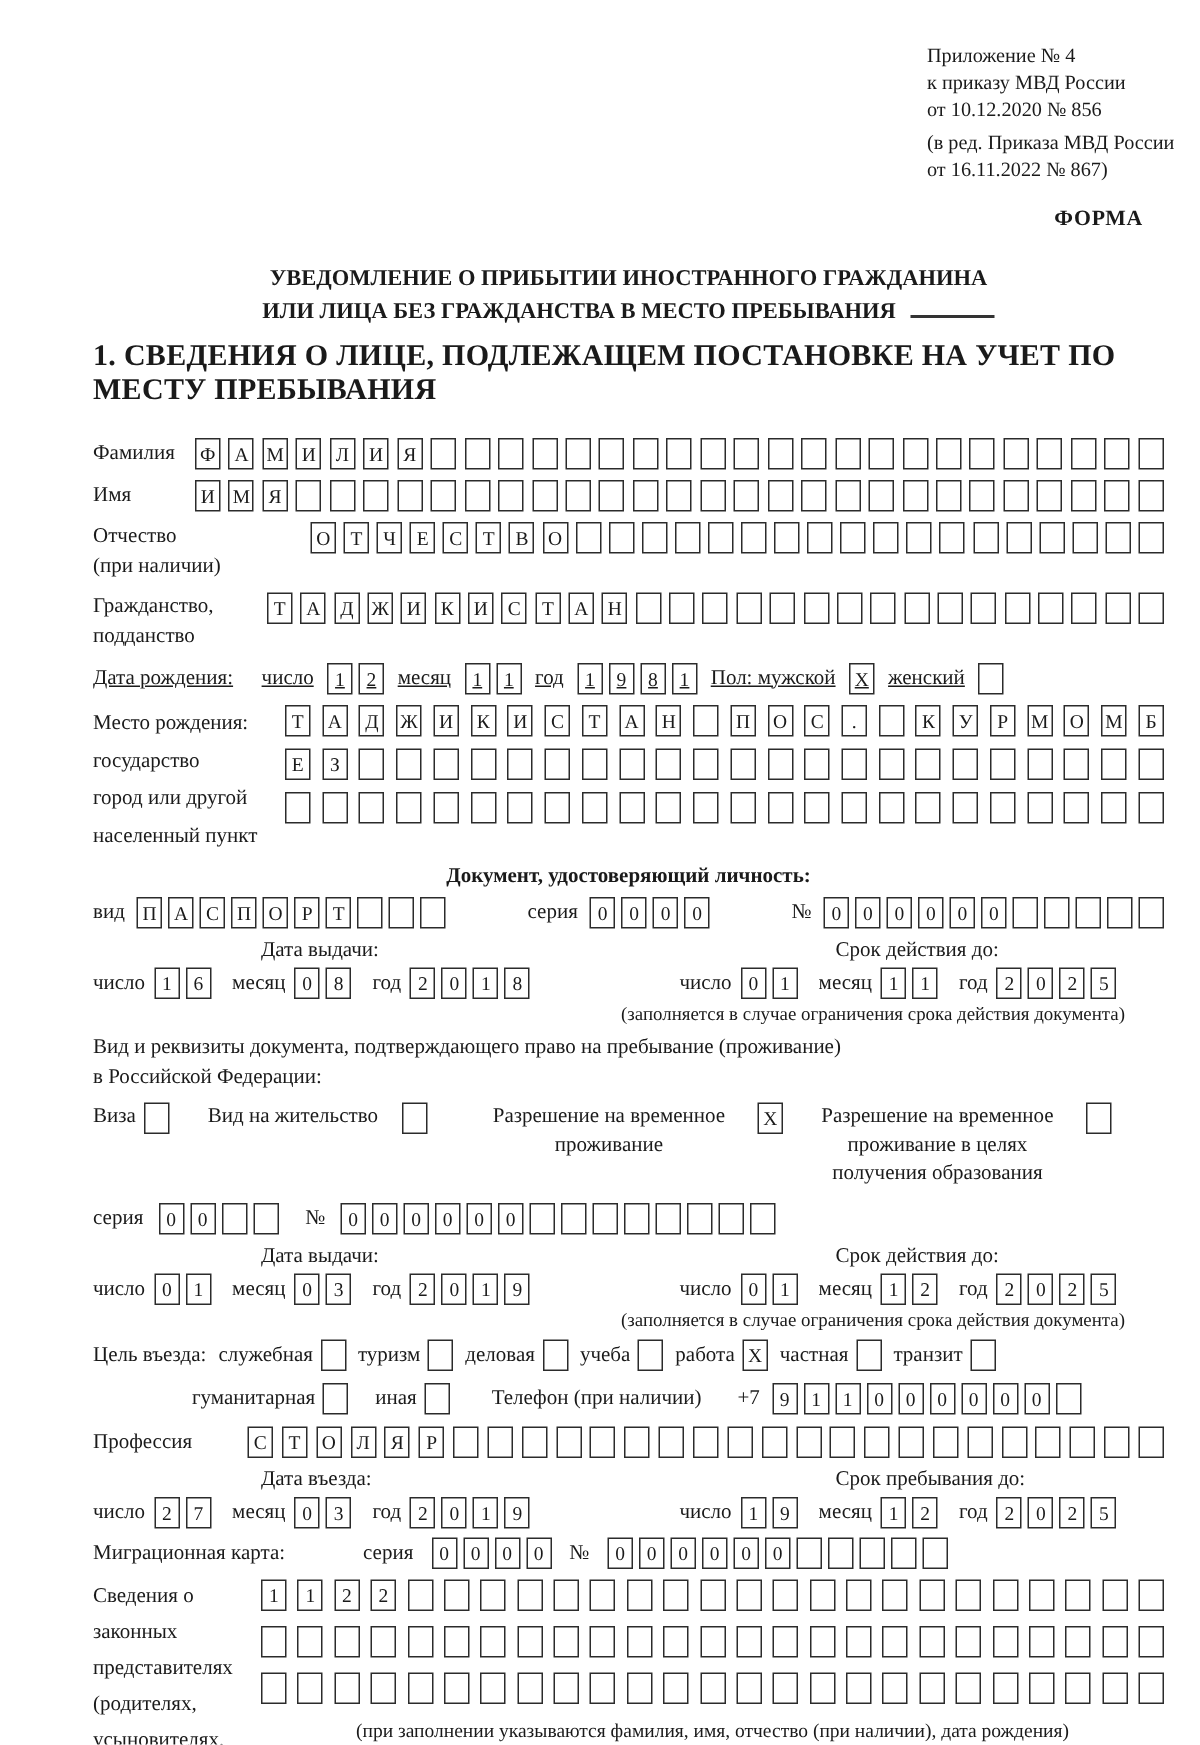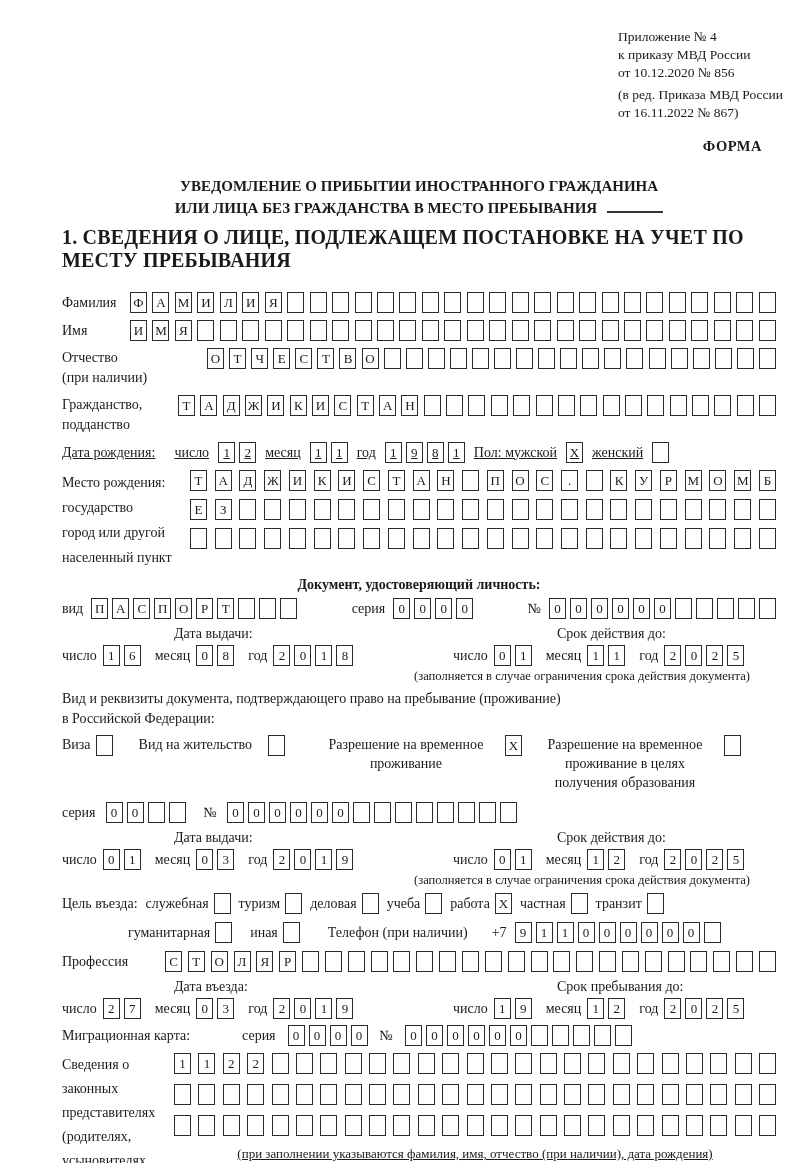--- a/index.html
+++ b/index.html
@@ -64,21 +64,21 @@
 
   
   .p-row{display:flex;align-items:center;gap:8px;margin-bottom:8px;}
   .p-item{display:flex;align-items:center;gap:5px;}
 
   
   .legal-lbl{width:112px;flex:none;}
   .legal-lbl div{line-height:24px;}
   .legal-right{flex:1;}
   .legal-right .cells{margin-bottom:10px;}
-  .legal-note{text-align:center;font-size:13px;margin-top:0;text-decoration:underline;}
+  .legal-note{text-align:center;font-size:13px;margin-top:0;}
 </style>
 </head>
 <body>
 
 <div class="page">
 
   <div class="appendix">
     <div>Приложение № 4</div>
     <div>к приказу МВД России</div>
     <div>от 10.12.2020 № 856</div>

